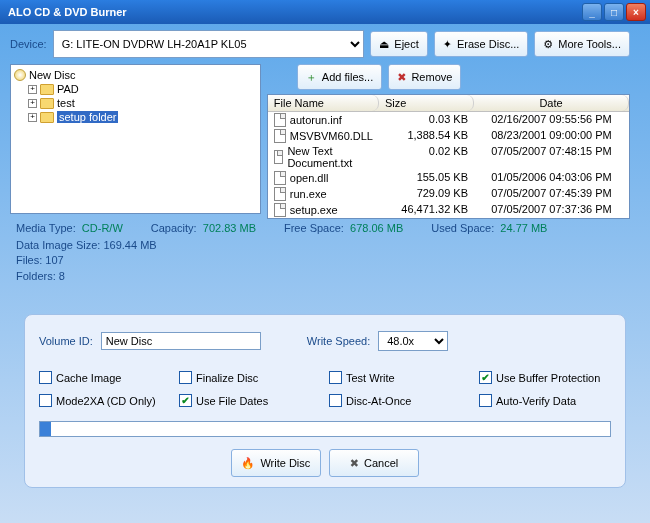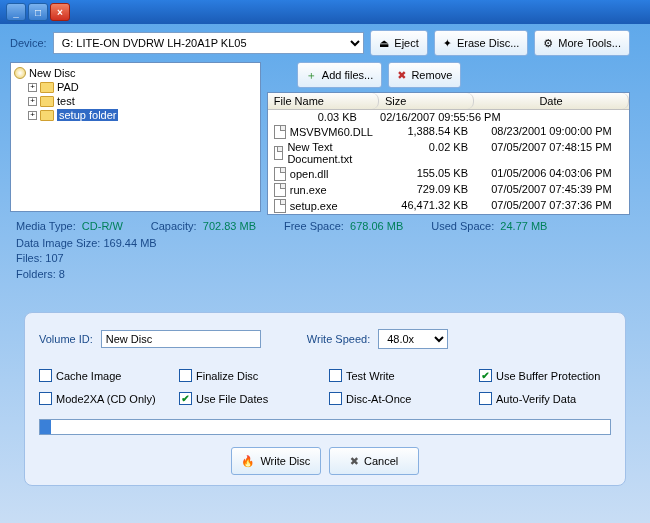--- a/index.html
+++ b/index.html
@@ -6,21 +6,21 @@
 body { background: linear-gradient(#5aa6ea, #c8ddf5); width: 650px; height: 523px; overflow: hidden; }
 .titlebar { height: 24px; background: linear-gradient(#2b7de0, #1a5bb5); display: flex; align-items: center; padding: 0 4px; color: white; font-weight: bold; }
 .titlebar .title { flex: 1; padding-left: 4px; }
 .winbtn { width: 20px; height: 18px; margin-left: 2px; border-radius: 3px; display: flex; align-items: center; justify-content: center; font-weight: bold; font-size: 10px; color: white; }
 .winbtn.min, .winbtn.max { background: linear-gradient(#7ab2ee, #3a7ed0); border: 1px solid #2060a8; }
 .winbtn.close { background: linear-gradient(#f28060, #d03020); border: 1px solid #a02010; }
 .content { padding: 6px 20px 4px 10px; }
 .row { display: flex; align-items: center; gap: 6px; }
 .label { color: #1a4a8a; }
 select, input[type=text] { border: 1px solid #7a9ec8; background: white; padding: 2px 4px; }
-.device-sel { flex: 1; height: 22px; }
+.device-sel { flex: 1; height: 28px; }
 .topbtn { height: 26px; background: linear-gradient(#fefefe,#e0eefa); border: 1px solid #88b0e0; border-radius: 3px; padding: 0 8px; display: flex; align-items: center; gap: 5px; cursor: pointer; }
 .middle { display: flex; gap: 6px; margin-top: 6px; height: 150px; }
 .tree, .filetable { background: white; border: 1px solid #6a90c0; }
 .tree { width: 255px; padding: 3px; }
 .tree-item { display: flex; align-items: center; gap: 3px; padding: 1px 0; }
 .tree-item.sel span.txt { background: #316ac5; color: white; padding: 0 2px; }
 .folder { width: 14px; height: 11px; background: #f8d870; border: 1px solid #d0a030; border-radius: 1px; }
 .disc { width: 12px; height: 12px; border-radius: 50%; background: radial-gradient(#fff,#f0d060); border: 1px solid #c0a040; }
 .expander { width: 9px; height: 9px; border: 1px solid #888; display: flex; align-items: center; justify-content: center; font-size: 8px; line-height: 1; }
 .filearea { flex: 1; display: flex; flex-direction: column; }
@@ -45,20 +45,21 @@
 .checkbox { width: 13px; height: 13px; border: 1px solid #1c5aa8; background: white; display: flex; align-items: center; justify-content: center; color: #0a8a20; font-size: 10px; font-weight: bold; }
 .progress { height: 16px; border: 1px solid #7a9ec8; background: white; }
 .progress-fill { width: 2%; height: 100%; background: #3a80d8; }
 .actions { display: flex; justify-content: center; gap: 8px; margin-top: 12px; }
 .actbtn { width: 90px; height: 28px; background: linear-gradient(#fefefe,#e0eefa); border: 1px solid #88b0e0; border-radius: 3px; display: flex; align-items: center; justify-content: center; gap: 5px; cursor: pointer; }
 </style>
 </head>
 <body>
 
 <div class="titlebar">
+  <span class="title">ALO CD &amp; DVD Burner</span>
   <div class="winbtn min">_</div>
   <div class="winbtn max">□</div>
   <div class="winbtn close">×</div>
 </div>
 
 <div class="content">
   <div class="row">
     <span class="label">Device:</span>
     <select class="device-sel">
       <option>G: LITE-ON DVDRW LH-20A1P KL05</option>
@@ -111,20 +112,24 @@
           </div>
       </div>
       <div class="filetable">
         <div class="th-row">
           <div class="th col-name">File Name</div>
           <div class="th col-size" style="text-align:left">Size</div>
           <div class="th col-date">Date</div>
         </div>
         <div id="file-rows">
             <div class="td-row">
+              <div class="td col-name">
+                <span class="fileicon"></span>
+                <span>autorun.inf</span>
+              </div>
               <div class="td col-size">0.03 KB</div>
               <div class="td col-date">02/16/2007 09:55:56 PM</div>
             </div>
             <div class="td-row">
               <div class="td col-name">
                 <span class="fileicon"></span>
                 <span>MSVBVM60.DLL</span>
               </div>
               <div class="td col-size">1,388.54 KB</div>
               <div class="td col-date">08/23/2001 09:00:00 PM</div>

